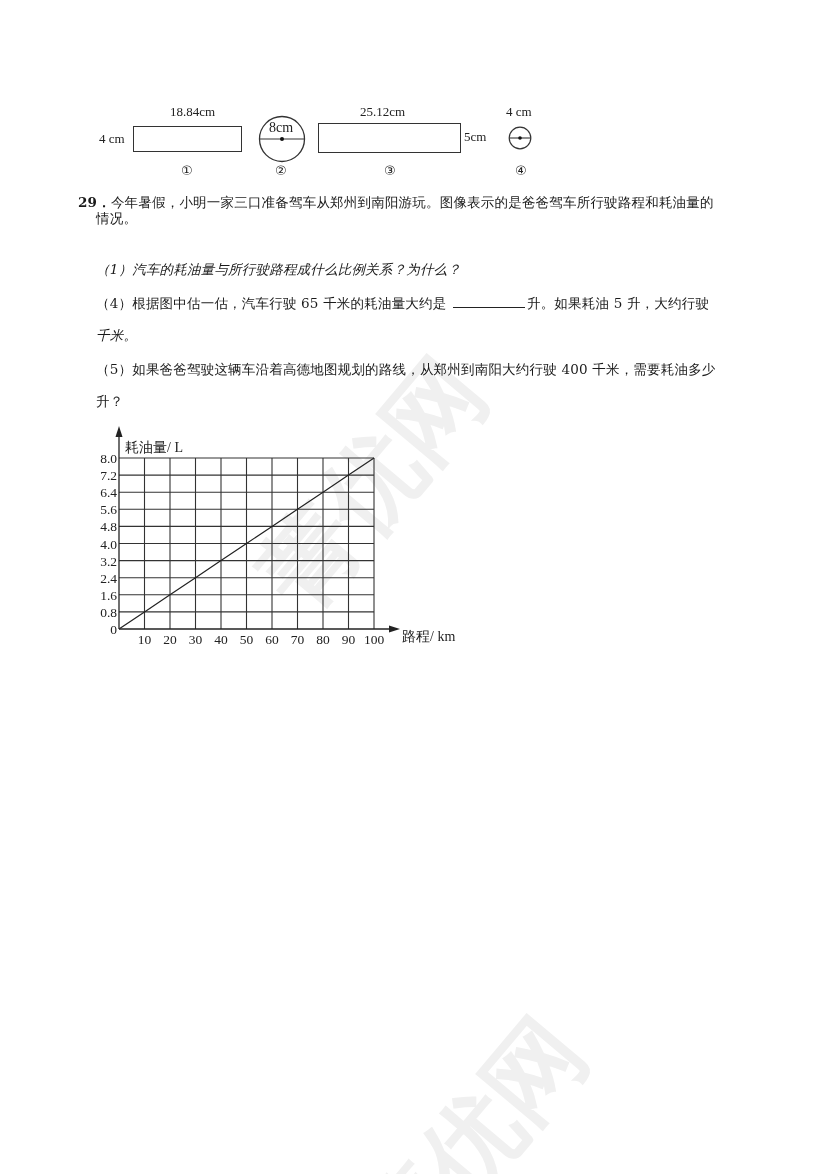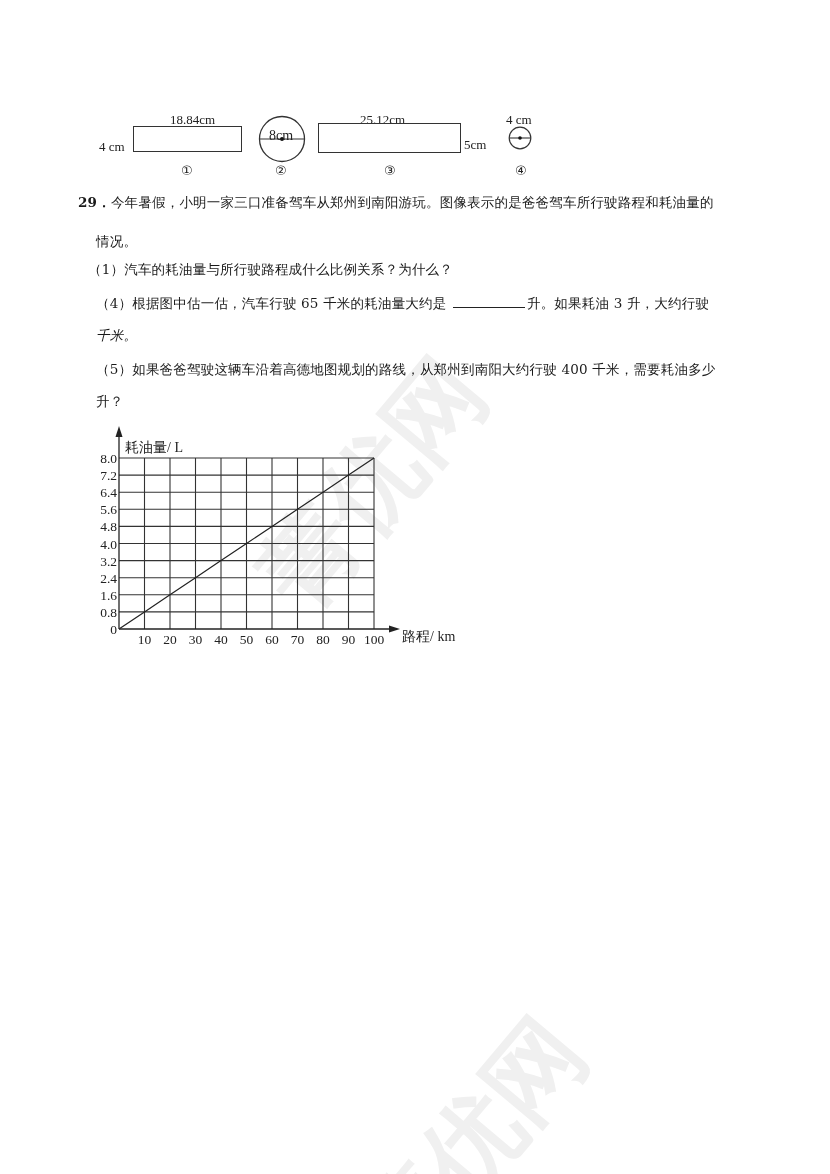--- a/index.html
+++ b/index.html
@@ -3,21 +3,21 @@
 <meta charset="utf-8">
 <style>
   html, body { margin: 0; padding: 0; background: #ffffff; }
   body {
     width: 830px; height: 1174px; position: relative; overflow: hidden;
     font-family: "DejaVu Serif", "Liberation Serif", serif;
     color: #1a1a1a;
   }
   .abs { position: absolute; }
   .txt { font-size: 13.5px; line-height: 20px; white-space: nowrap; letter-spacing: 0.2px; }
-  .fig-label { font-family: "Liberation Serif", "DejaVu Serif", serif; font-size: 13px; color: #222; margin-top: 8px; }
+  .fig-label { font-family: "Liberation Serif", "DejaVu Serif", serif; font-size: 13px; color: #222; }
   .circ-num { font-size: 13px; font-family: "DejaVu Sans", sans-serif; color: #222; }
   .blank {
     display: inline-block; width: 72px; border-bottom: 1.3px solid #222;
     height: 14px; vertical-align: baseline; margin: 0 2px;
   }
   .watermark {
     position: absolute; color: #f0f0f0; font-family: "DejaVu Sans", sans-serif;
     font-weight: bold; font-size: 96px; transform: rotate(-50deg);
     pointer-events: none; user-select: none; white-space: nowrap;
   }
@@ -55,26 +55,26 @@
     <line x1="1.2" y1="12" x2="22.8" y2="12" stroke="#333" stroke-width="1.1"></line>
     <circle cx="12" cy="12" r="1.8" fill="#111"></circle>
   </svg>
   <div class="abs circ-num" style="left:515px; top:163px;">④</div>
 </div>
 
 <div>
   <div class="abs txt" style="left:78px; top:192px;">
     <span style="font-weight:bold;">29．</span><span>今年暑假，小明一家三口准备驾车从郑州到南阳游玩。图像表示的是爸爸驾车所行驶路程和耗油量的</span>
   </div>
-  <div class="abs txt" style="left:96px; top:231px;">情况。</div>
+  <div class="abs txt" style="left:96px; top:208px;">情况。</div>
 
-  <div class="abs txt" style="left:88px; top:259px;">（1）汽车的耗油量与所行驶路程成什么比例关系？为什么？</div>
+  <div class="abs txt" style="left:96px; top:259px;font-style:italic;">（1）汽车的耗油量与所行驶路程成什么比例关系？为什么？</div>
 
   <div class="abs txt" style="left:96px; top:293px;">
-    <span>（4）根据图中估一估，汽车行驶 65 千米的耗油量大约是 </span><span class="blank"></span><span>升。如果耗油 3 升，大约行驶</span>
+    <span>（4）根据图中估一估，汽车行驶 65 千米的耗油量大约是 </span><span class="blank"></span><span>升。如果耗油 5 升，大约行驶</span>
   </div>
   <div class="abs txt" style="left:96px; top:325px;font-style:italic;">千米。</div>
 
   <div class="abs txt" style="left:96px; top:359px;">（5）如果爸爸驾驶这辆车沿着高德地图规划的路线，从郑州到南阳大约行驶 400 千米，需要耗油多少</div>
   <div class="abs txt" style="left:96px; top:391px;">升？</div>
 </div>
 
 <svg class="abs" id="chart" style="left:0; top:0;" width="830" height="700" viewBox="0 0 830 700">
   <g id="grid">
       <line x1="144.5" y1="458" x2="144.5" y2="629" stroke="#333" stroke-width="1.1"></line>

